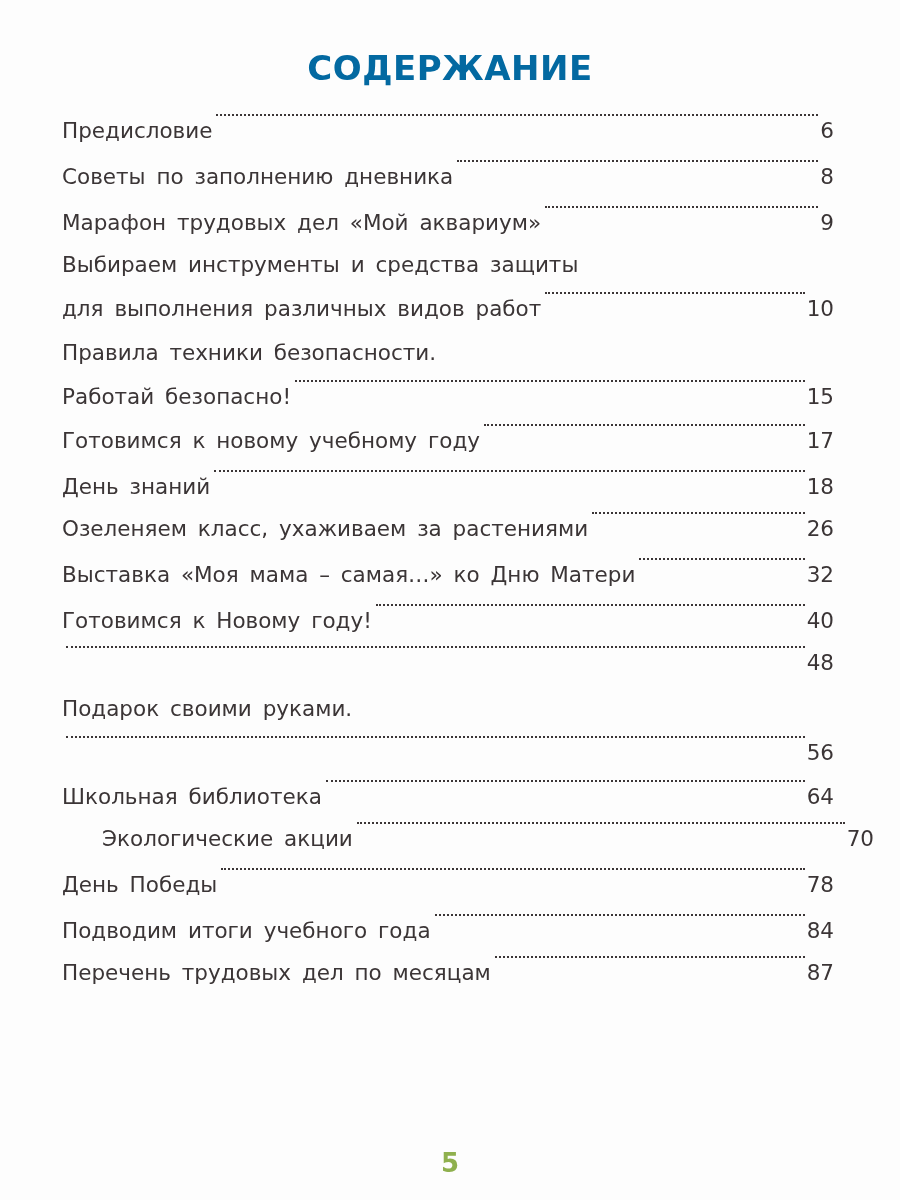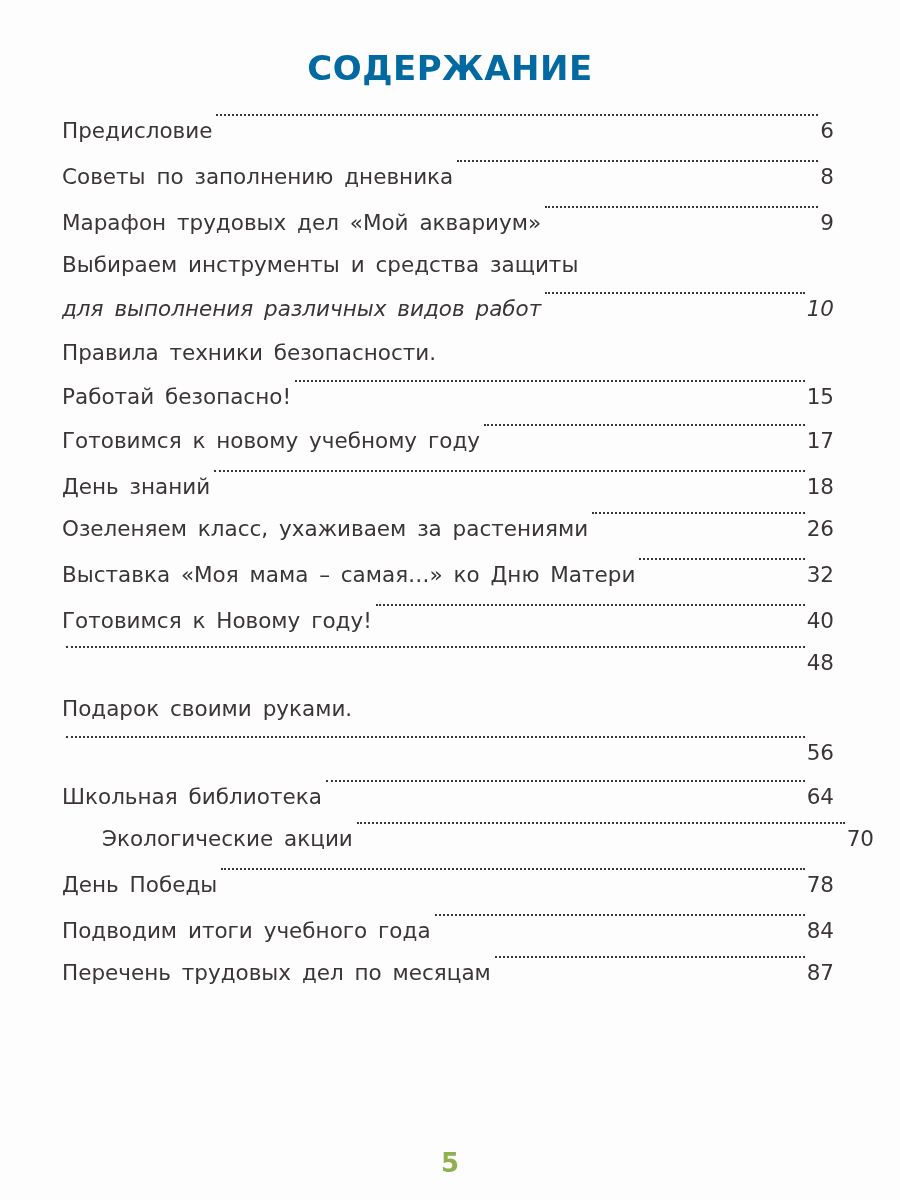--- a/index.html
+++ b/index.html
@@ -54,21 +54,21 @@
         <div class="line">
           <span class="label">Марафон трудовых дел «Мой аквариум»</span>
           <span class="dots"></span>
           <span class="num">9</span>
         </div>
       </div>
       <div class="entry" style="top: 134px;">
         <div class="line">
           <span class="label">Выбираем инструменты и средства защиты</span>
         </div>
-        <div class="line" style="margin-top: 14px; font-style: italic;">
+        <div class="line" style="margin-top: 14px;">
           <span class="label">для выполнения различных видов работ</span>
           <span class="dots"></span>
           <span class="num">10</span>
         </div>
       </div>
       <div class="entry" style="top: 222px;">
         <div class="line">
           <span class="label">Правила техники безопасности.</span>
         </div>
         <div class="line" style="margin-top: 14px;">

